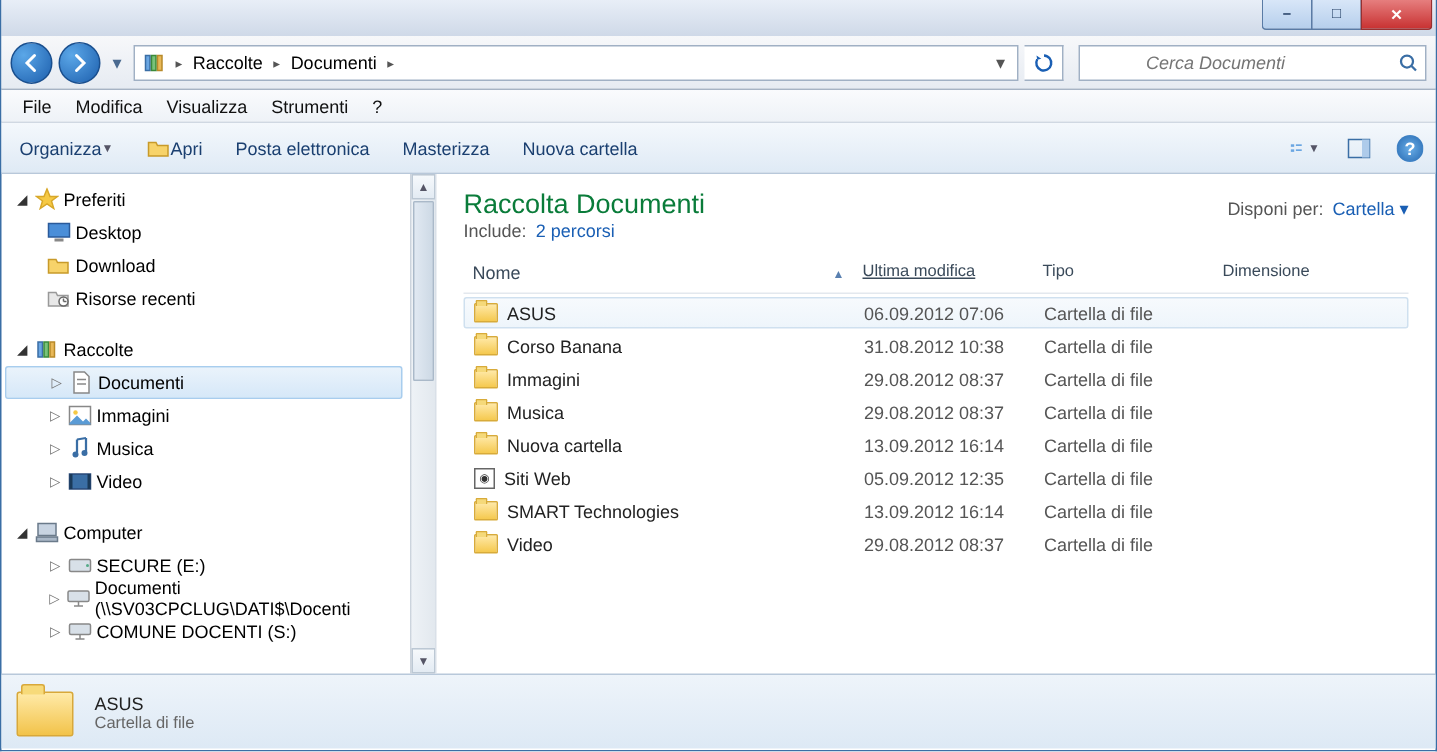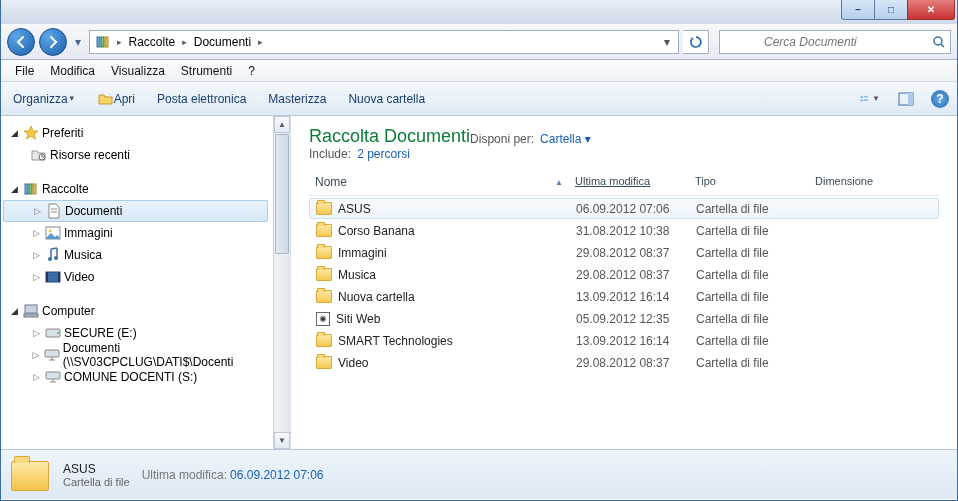--- a/index.html
+++ b/index.html
@@ -53,21 +53,21 @@
 .tree-node.child { padding-left: 30px; }
 .tree-node.selected { background: linear-gradient(#eaf3fb, #d6e8f8); border: 1px solid #a8cdee; border-radius: 2px; margin: 0 2px; padding-left: 28px; }
 .twist { width: 11px; text-align: center; color: #777; font-size: 9px; }
 .twist.open { color: #333; }
 .node-icon { width: 16px; height: 16px; display: flex; align-items: center; justify-content: center; }
 .star { color: #f6c944; }
 .comp-icon { color: #6a7a8a; }
 
 
 .main { flex: 1; padding: 10px 18px 0 18px; overflow: hidden; }
-.lib-header { display: flex; align-items: flex-start; margin-bottom: 12px; }
+.lib-header { display: flex; align-items: flex-start; justify-content: space-between; margin-bottom: 12px; }
 .lib-title { color: #0a7c3a; font-size: 18px; font-weight: normal; }
 .lib-sub { color: #555; font-size: 11px; }
 .lib-sub a { color: #1a5fb4; text-decoration: none; }
 .arrange { color: #555; font-size: 11px; display: flex; align-items: center; gap: 6px; padding-top: 6px; }
 .arrange a { color: #1a5fb4; text-decoration: none; }
 
 .columns { display: flex; border-bottom: 1px solid #e3e8ee; padding-bottom: 4px; margin-bottom: 2px; }
 .col { color: #3a4a5a; font-size: 11px; padding: 2px 6px; }
 .col.name { width: 260px; display: flex; align-items: center; gap: 6px; justify-content: center; }
 .col.mod { width: 120px; text-decoration: underline; }
@@ -210,20 +210,37 @@
             <span class="node-icon star">
               <svg width="16" height="16" viewBox="0 0 16 16">
                   <path d="M8 1 L10 6 L15 6 L11 9 L12.5 14 L8 11 L3.5 14 L5 9 L1 6 L6 6 Z" fill="#f6c944" stroke="#d8a82a"></path>
                 </svg>
             </span>
             <span>Preferiti</span>
           </div>
           <div class="tree-node child">
             <span class="node-icon">
                 <svg width="16" height="14" viewBox="0 0 16 14">
+                  <rect x="1" y="1" width="14" height="9" fill="#4a8ed8" stroke="#2a5a9a"></rect>
+                  <rect x="5" y="11" width="6" height="2" fill="#888"></rect>
+                </svg>
+              </span>
+            <span>Desktop</span>
+          </div>
+          <div class="tree-node child">
+            <span class="node-icon">
+                <svg width="16" height="14" viewBox="0 0 16 14">
+                  <path d="M1 3 h5 l1 2 h7 v7 h-13 z" fill="#f7d36a" stroke="#c89a2a"></path>
+                </svg>
+              </span>
+            <span>Download</span>
+          </div>
+          <div class="tree-node child">
+            <span class="node-icon">
+                <svg width="16" height="14" viewBox="0 0 16 14">
                   <path d="M1 3 h5 l1 2 h7 v7 h-13 z" fill="#e8e8e8" stroke="#999"></path>
                   <circle cx="11" cy="9" r="3" fill="#fff" stroke="#666"></circle>
                   <line x1="11" y1="9" x2="11" y2="7" stroke="#666"></line>
                   <line x1="11" y1="9" x2="13" y2="9" stroke="#666"></line>
                 </svg>
               </span>
             <span>Risorse recenti</span>
           </div>
         </div>
 
@@ -444,19 +461,15 @@
   </div>
 
   <div class="details">
     <div class="det-icon">
         <div class="big-folder"></div>
       </div>
     <div class="det-text">
       <div class="t1">ASUS</div>
       <div class="t2">Cartella di file</div>
     </div>
-    <div class="det-meta">
-      <span class="label">Ultima modifica:</span>
-      <span class="val">06.09.2012 07:06</span>
-    </div>
   </div>
 
 </div>
 
 </body></html>

